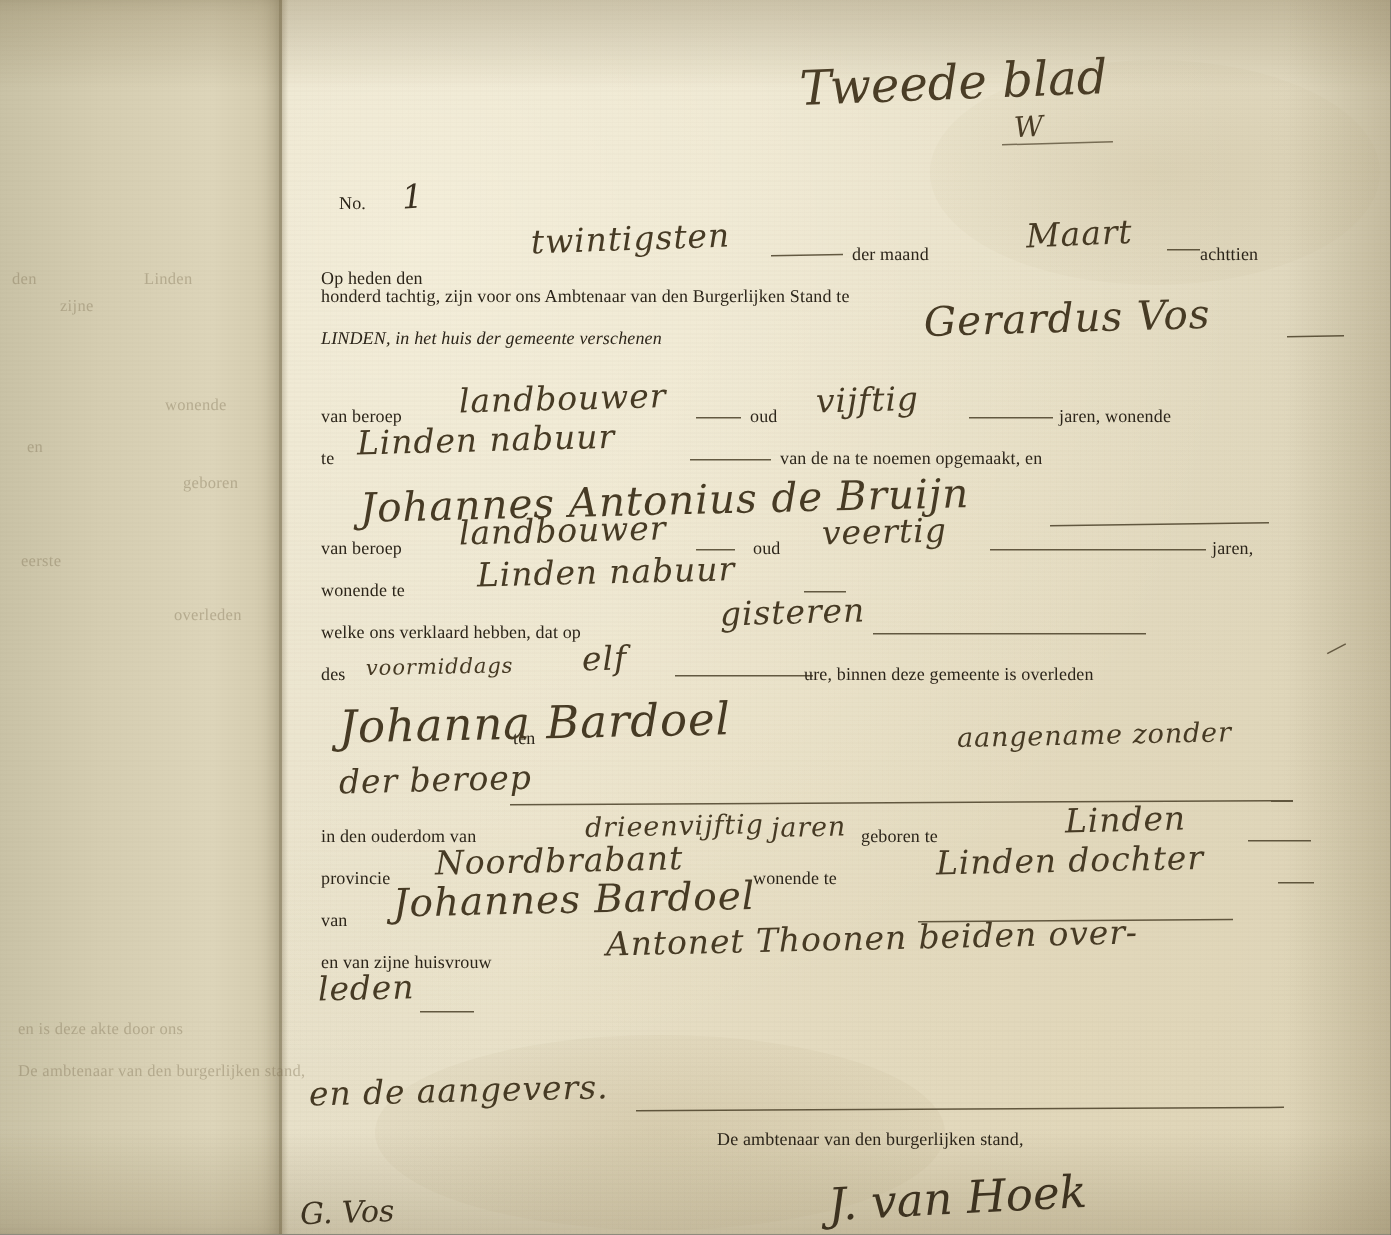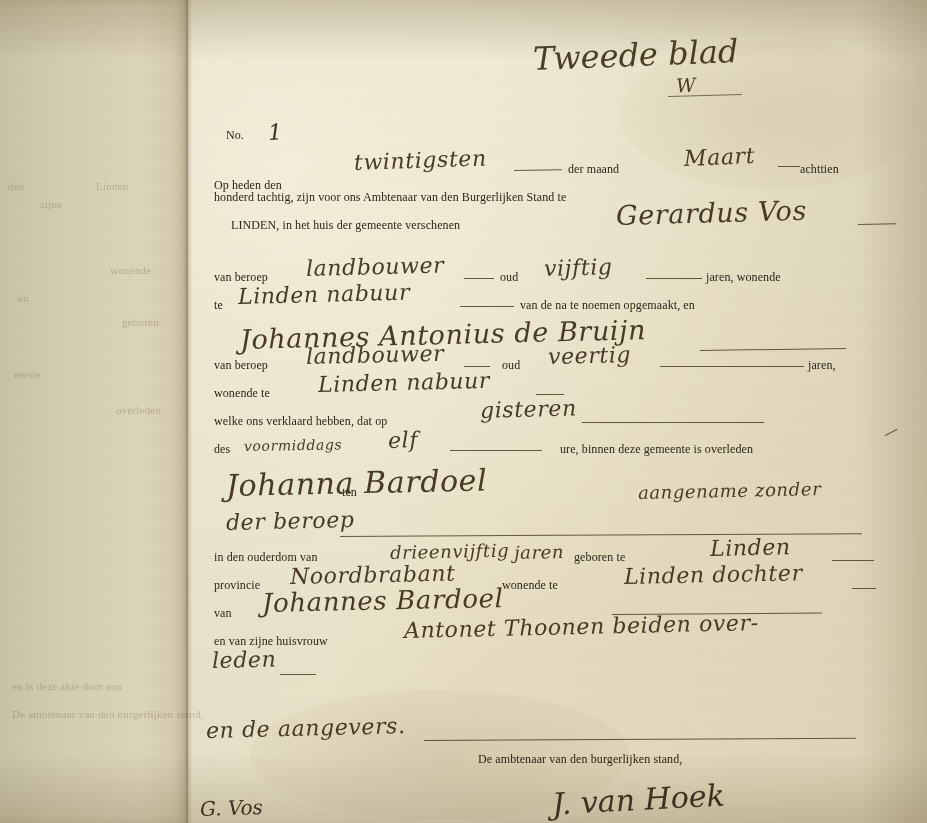--- a/index.html
+++ b/index.html
@@ -194,21 +194,21 @@
     <div class="line" style="left:22px; top:66px;margin-top:16px;">Op heden den</div>
     <div class="hand med ink" style="left:162px; top:54px; transform: rotate(-2deg);">twintigsten</div>
     <div class="rule" style="left:322px; top:74px; width:48px; transform: rotate(-1deg);"></div>
     <div class="line" style="left:376px; top:66px;">der maand</div>
     <div class="hand med ink" style="left:492px; top:50px; transform: rotate(-2.5deg);">Maart</div>
     <div class="rule" style="left:586px; top:70px; width:22px;"></div>
     <div class="line" style="left:608px; top:66px;">achttien</div>
 
     <div class="line" style="left:22px; top:94px;">honderd tachtig, zijn voor ons Ambtenaar van den Burgerlijken Stand te</div>
 
-    <div class="line" style="left:39px; top:122px;">LINDEN, in het huis der gemeente verschenen</div>
+    <div class="line" style="left:22px; top:122px;font-style:italic;">LINDEN, in het huis der gemeente verschenen</div>
     <div class="hand big ink" style="left:424px; top:104px; transform: rotate(-1.6deg);">Gerardus Vos</div>
     <div class="rule" style="left:666px; top:128px; width:38px; transform: rotate(-1deg);"></div>
 
     <div class="line" style="left:22px; top:174px;">van beroep</div>
     <div class="hand med ink" style="left:114px; top:160px; transform: rotate(-1.5deg);">landbouwer</div>
     <div class="rule" style="left:272px; top:182px; width:30px;"></div>
     <div class="line" style="left:308px; top:174px;">oud</div>
     <div class="hand med ink" style="left:352px; top:160px; transform: rotate(-1.5deg);">vijftig</div>
     <div class="rule" style="left:454px; top:182px; width:56px;"></div>
     <div class="line" style="left:514px; top:174px;">jaren, wonende</div>
@@ -235,21 +235,21 @@
 
     <div class="line" style="left:22px; top:318px;">welke ons verklaard hebben, dat op</div>
     <div class="hand med ink" style="left:288px; top:302px; transform: rotate(-1.6deg);">gisteren</div>
     <div class="rule" style="left:390px; top:326px; width:182px;"></div>
 
     <div class="line" style="left:22px; top:346px;">des</div>
     <div class="hand xs ink" style="left:52px; top:342px; transform: rotate(-1deg);">voormiddags</div>
     <div class="line" style="left:150px; top:346px;margin-top:43px;">ten</div>
     <div class="hand med ink" style="left:196px; top:332px; transform: rotate(-1.6deg);">elf</div>
     <div class="rule" style="left:258px; top:354px; width:92px;"></div>
-    <div class="line" style="left:368px; top:346px;">ure, binnen deze gemeente is overleden</div>
+    <div class="line" style="left:344px; top:346px;">ure, binnen deze gemeente is overleden</div>
 
     <div class="hand ink" style="left:34px; top:372px; font-size:30px; transform: rotate(-1.2deg);">Johanna Bardoel</div>
     <div class="hand sm ink" style="left:446px; top:386px; transform: rotate(-1.2deg);">aangename zonder</div>
     <div class="hand med ink" style="left:34px; top:414px; transform: rotate(-1.4deg);">der beroep</div>
     <div class="rule" style="left:148px; top:440px; width:522px; transform: rotate(-0.3deg);"></div>
 
     <div class="line" style="left:22px; top:454px;">in den ouderdom van</div>
     <div class="hand sm ink" style="left:198px; top:446px; transform: rotate(-1.2deg);">drieenvijftig</div>
     <div class="hand sm ink" style="left:322px; top:446px; transform: rotate(-1.2deg);">jaren</div>
     <div class="line" style="left:382px; top:454px;">geboren te</div>

